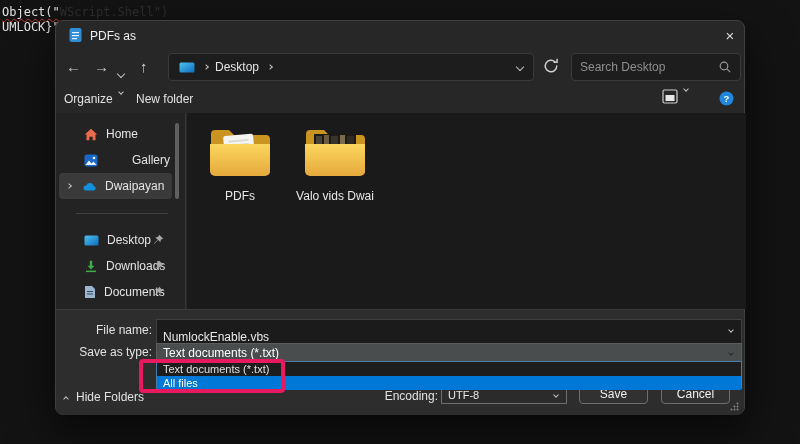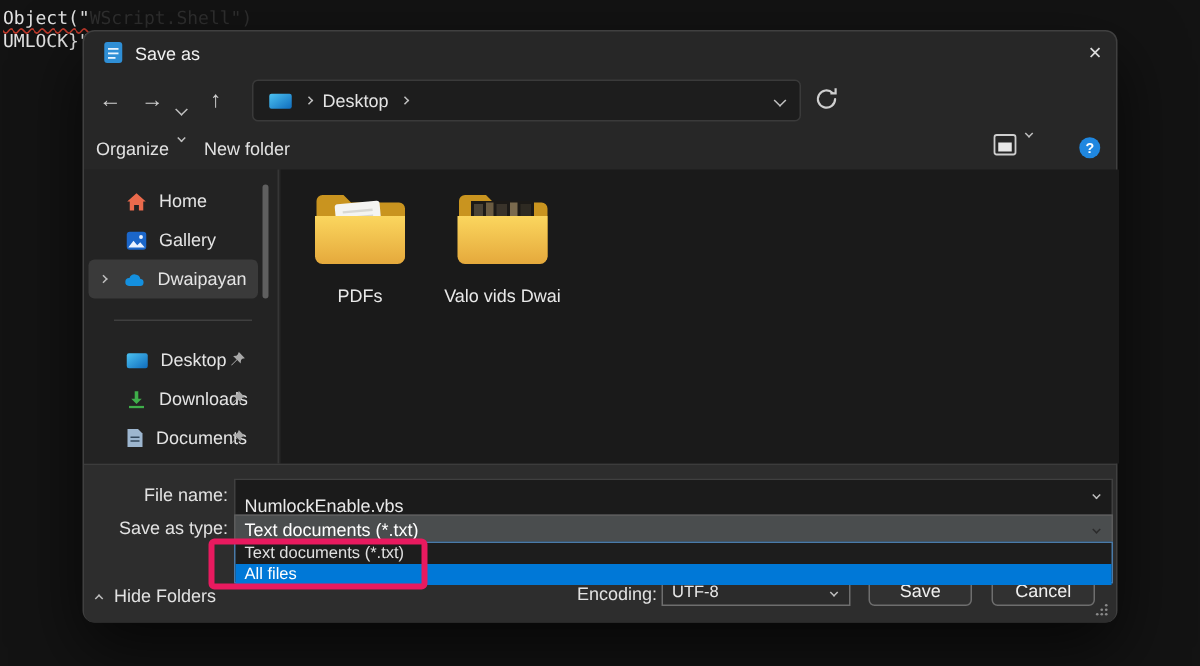--- a/index.html
+++ b/index.html
@@ -81,21 +81,21 @@
 
   <div class="dialog">
 
     <div class="abs" style="left:0;top:0;width:688px;height:28px;">
       <svg class="abs" style="left:13px;top:6px;" width="13" height="16" viewBox="0 0 13 16">
         <rect x="0.5" y="1" width="12" height="14" rx="2" fill="#2f8fd6"></rect>
         <rect x="3" y="5" width="7" height="1.2" fill="#e8f4ff"></rect>
         <rect x="3" y="8" width="7" height="1.2" fill="#e8f4ff"></rect>
         <rect x="3" y="11" width="5" height="1.2" fill="#e8f4ff"></rect>
       </svg>
-      <div class="abs titletext" style="left:34px;top:8px;">Save as</div>
+      <div class="abs titletext" style="left:34px;top:8px;">PDFs as</div>
       <div class="closebtn"><span>×</span></div>
     </div>
 
     <div class="abs navarrow" style="left:10px;top:38px;"><span>←</span></div>
     <div class="abs navarrow" style="left:38px;top:38px;"><span>→</span></div>
     <div class="abs" style="left:62px;top:42px;"><span class="chv down"></span></div>
     <div class="abs navarrow" style="left:84px;top:38px;"><span>↑</span></div>
 
     <div class="abs fieldbox" style="left:112px;top:32px;width:366px;height:28px;padding:0 10px;">
       <svg width="16" height="11" viewBox="0 0 16 11">
@@ -114,20 +114,28 @@
       <span class="chv down"></span>
     </div>
 
     <div class="abs" style="left:486px;top:36px;width:22px;height:22px;">
       <svg width="18" height="18" viewBox="0 0 16 16">
         <path d="M13.1 8a5.1 5.1 0 1 1-1.5-3.6" fill="none" stroke="#cfcfcf" stroke-width="1.3" stroke-linecap="round"></path>
         <path d="M13.4 1.6v3.1h-3.1" fill="none" stroke="#cfcfcf" stroke-width="1.3"></path>
       </svg>
     </div>
 
+    <div class="abs fieldbox" style="left:515px;top:32px;width:170px;height:28px;padding:0 8px;">
+      <input class="search-input" type="text" placeholder="Search Desktop" style="">
+      <span style="flex:1;"></span>
+      <svg width="14" height="14" viewBox="0 0 14 14">
+        <circle cx="6" cy="6" r="3.8" fill="none" stroke="#9a9a9a" stroke-width="1.2"></circle>
+        <line x1="8.8" y1="8.8" x2="12.2" y2="12.2" stroke="#9a9a9a" stroke-width="1.2"></line>
+      </svg>
+    </div>
 
     <div class="abs toolbtn" style="left:8px;top:71px;">
       <span>Organize</span>
       <span class="chv down sm" style="margin-top:-2px;"></span>
     </div>
     <div class="abs toolbtn" style="left:80px;top:71px;">
       <span>New folder</span>
     </div>
     <div class="abs toolbtn" style="left:606px;top:68px;">
       <svg width="16" height="15" viewBox="0 0 16 15">
@@ -143,21 +151,21 @@
       </svg>
     </div>
 
     <div class="sidebar">
       <div class="siderow" style="top:8px;">
         <svg style="margin-left:28px;" width="14" height="13" viewBox="0 0 14 13">
           <path d="M7 0.8 13.2 6.4h-1.7V12.3H8.6V8.7H5.4v3.6H2.5V6.4H0.8z" fill="#ea6a4c"></path>
         </svg>
         <span class="lbl">Home</span>
       </div>
-      <div class="siderow" style="top:34px;">
+      <div class="siderow" style="top:34px;gap:26px;">
         <svg style="margin-left:28px;" width="14" height="13" viewBox="0 0 14 13">
           <rect x="0.5" y="0.5" width="13" height="12" rx="2" fill="#1b66c9"></rect>
           <path d="M1.5 11 5 6.5 7.5 9.5 9.5 7.5 12.5 11z" fill="#eaf2ff"></path>
           <circle cx="10" cy="4" r="1.3" fill="#eaf2ff"></circle>
         </svg>
         <span class="lbl">Gallery</span>
       </div>
       <div class="siderow sel" style="top:60px;left:3px;width:113px;">
         <span class="chv right sm" style="margin-left:8px;"></span>
         <svg style="margin-left:11px;" width="15" height="10" viewBox="0 0 15 10">

